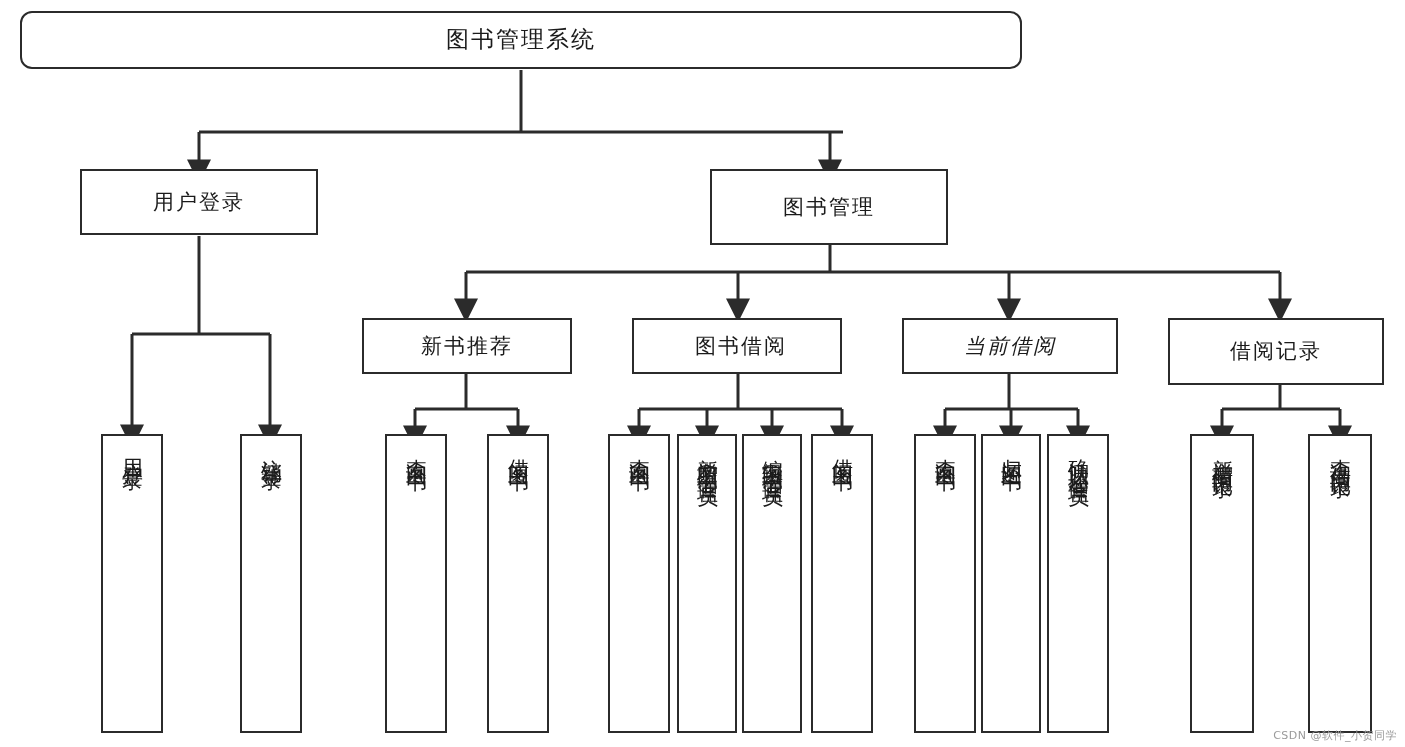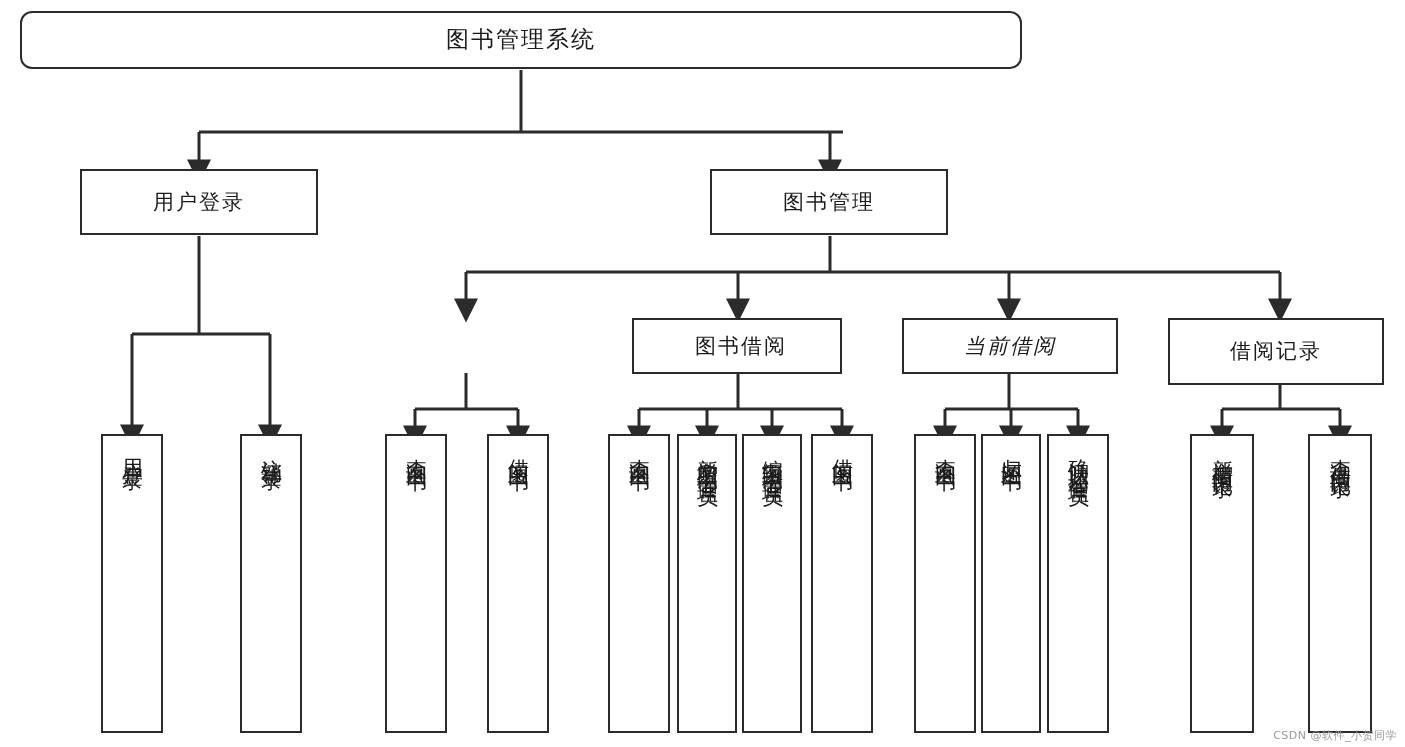--- a/index.html
+++ b/index.html
@@ -126,24 +126,27 @@
     </g>
   </svg>
 
   <div class="node node-root" style="left:20px; top:11px; width:1002px; height:58px;border-radius:12px;">
     <span class="label">图书管理系统</span>
   </div>
 
   <div class="node node-h" style="left:80px; top:169px; width:238px; height:66px;">
     <span class="label">用户登录</span>
   </div>
-  <div class="node node-h" style="left:710px; top:169px; width:238px; height:66px;">
+  <div class="node node-h" style="left:710px; top:169px; width:238px; height:76px;">
     <span class="label">图书管理</span>
   </div>
 
+  <div class="node node-h" style="left:362px; top:318px; width:210px; height:56px;">
+    <span class="label">新书推荐</span>
+  </div>
   <div class="node node-h" style="left:632px; top:318px; width:210px; height:56px;padding-left:8px;">
     <span class="label">图书借阅</span>
   </div>
   <div class="node node-h" style="left:902px; top:318px; width:216px; height:56px;font-style:italic;">
     <span class="label">当前借阅</span>
   </div>
   <div class="node node-h" style="left:1168px; top:318px; width:216px; height:67px;">
     <span class="label">借阅记录</span>
   </div>
 

